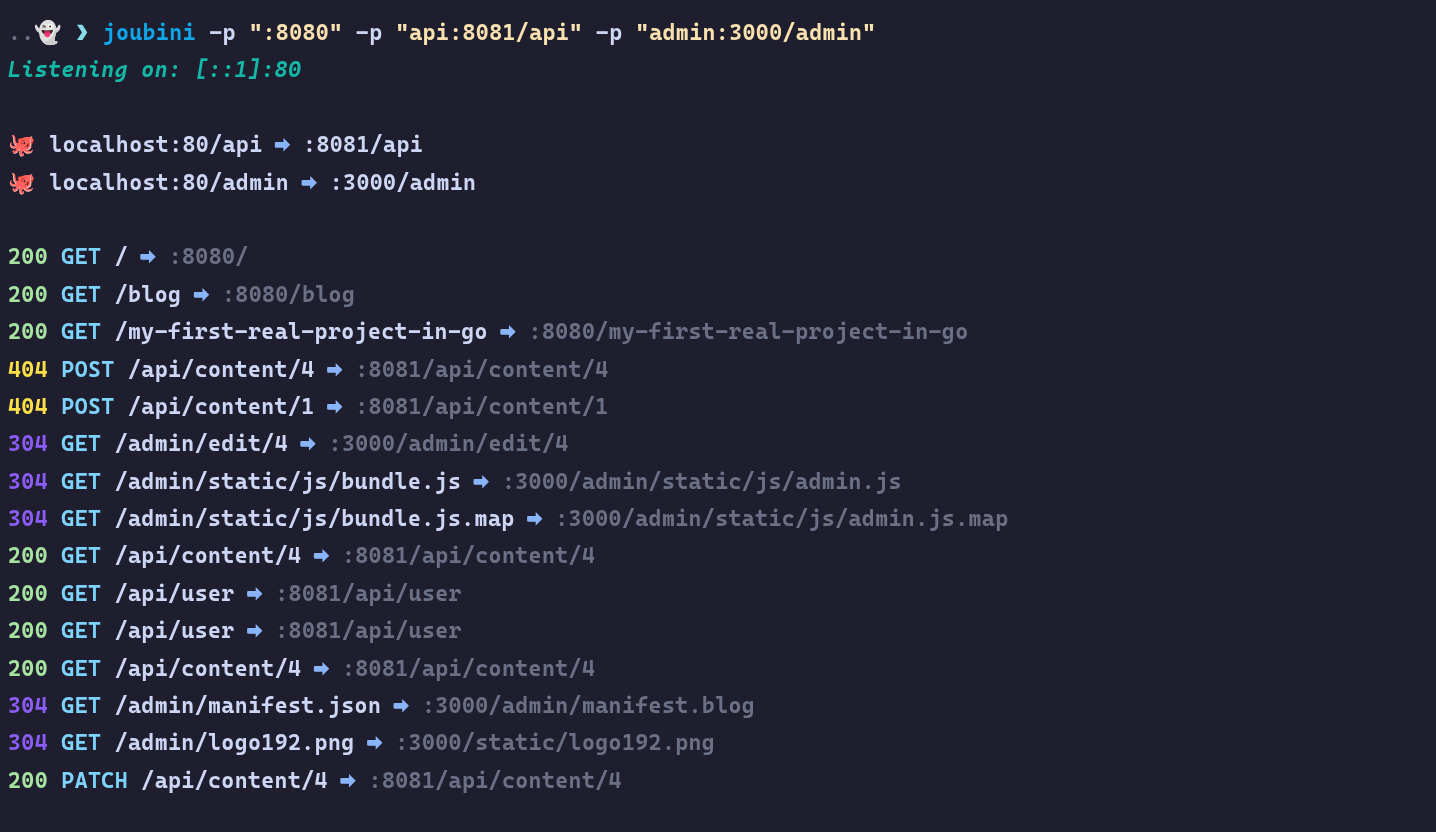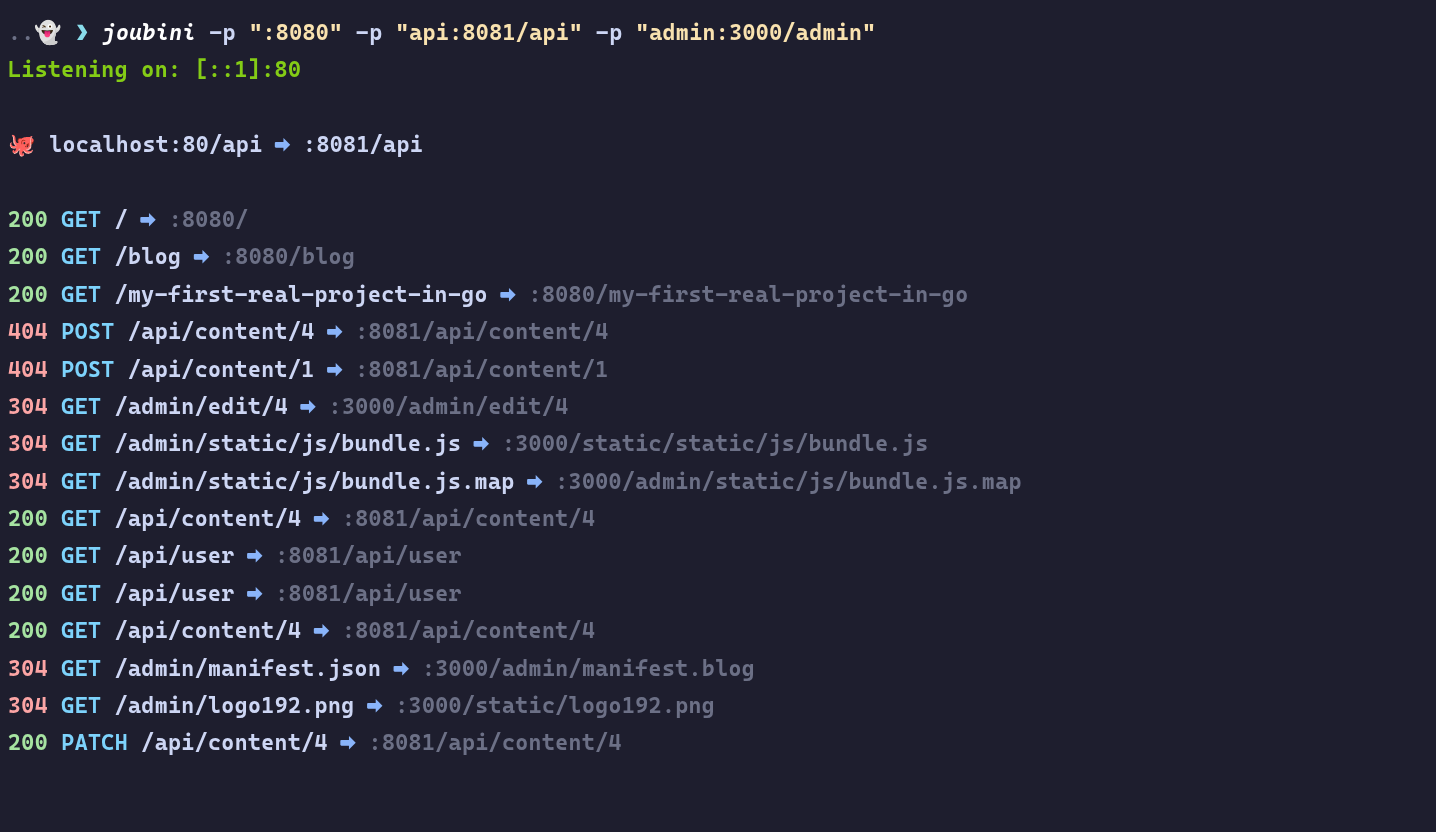--- a/index.html
+++ b/index.html
@@ -18,52 +18,53 @@
       letter-spacing: 0.02em;
       width: 1436px;
       height: 832px;
       overflow: hidden;
     }
     .line {
       white-space: pre;
     }
     .prompt-prefix { color: #6c7086; }
     .prompt-symbol { color: #89dceb; }
-    .cmd-name { color: #ffffff; font-style: italic; }
+    .cmd-name { color: #0ea5e9; }
     .cmd-text { color: #cdd6f4; }
     .cmd-string { color: #f9e2af; }
-    .listening { color: #84cc16; }
+    .listening { color: #14b8a6; font-style: italic; }
     .octopus { color: #cba6f7; }
     .route-text { color: #cdd6f4; }
     .arrow { color: #89b4fa; }
     .status-200 { color: #a6e3a1; }
-    .status-404 { color: #fca5a5; }
-    .status-304 { color: #fca5a5; }
+    .status-404 { color: #fde047; }
+    .status-304 { color: #8b5cf6; }
     .method { color: #7dd3fc; }
     .path { color: #cdd6f4; }
     .target { color: #6c7086; }
     .blank-line { height: 1.7em; }
   </style>
 </head>
 <body>
 
 <div id="terminal">
     <div class="line"><span class="prompt-prefix">..</span><span class="prompt-prefix">👻</span> <span class="prompt-symbol">❯</span> <span class="cmd-name">joubini</span><span class="cmd-text"> -p </span><span class="cmd-string">":8080"</span><span class="cmd-text"> -p </span><span class="cmd-string">"api:8081/api"</span><span class="cmd-text"> -p </span><span class="cmd-string">"admin:3000/admin"</span></div>
     <div class="line listening">Listening on: [::1]:80</div>
     <div class="blank-line"></div>
     <div class="line"><span class="octopus">🐙</span><span class="route-text"> localhost:80/api </span><span class="arrow">➡</span><span class="route-text"> :8081/api</span></div>
+    <div class="line"><span class="octopus">🐙</span><span class="route-text"> localhost:80/admin </span><span class="arrow">➡</span><span class="route-text"> :3000/admin</span></div>
     <div class="blank-line"></div>
     <div class="line"><span class="status-200">200</span><span class="method"> GET</span><span class="path"> / </span><span class="arrow">➡</span><span class="target"> :8080/</span></div>
     <div class="line"><span class="status-200">200</span><span class="method"> GET</span><span class="path"> /blog </span><span class="arrow">➡</span><span class="target"> :8080/blog</span></div>
     <div class="line"><span class="status-200">200</span><span class="method"> GET</span><span class="path"> /my-first-real-project-in-go </span><span class="arrow">➡</span><span class="target"> :8080/my-first-real-project-in-go</span></div>
     <div class="line"><span class="status-404">404</span><span class="method"> POST</span><span class="path"> /api/content/4 </span><span class="arrow">➡</span><span class="target"> :8081/api/content/4</span></div>
     <div class="line"><span class="status-404">404</span><span class="method"> POST</span><span class="path"> /api/content/1 </span><span class="arrow">➡</span><span class="target"> :8081/api/content/1</span></div>
     <div class="line"><span class="status-304">304</span><span class="method"> GET</span><span class="path"> /admin/edit/4 </span><span class="arrow">➡</span><span class="target"> :3000/admin/edit/4</span></div>
-    <div class="line"><span class="status-304">304</span><span class="method"> GET</span><span class="path"> /admin/static/js/bundle.js </span><span class="arrow">➡</span><span class="target"> :3000/static/static/js/bundle.js</span></div>
-    <div class="line"><span class="status-304">304</span><span class="method"> GET</span><span class="path"> /admin/static/js/bundle.js.map </span><span class="arrow">➡</span><span class="target"> :3000/admin/static/js/bundle.js.map</span></div>
+    <div class="line"><span class="status-304">304</span><span class="method"> GET</span><span class="path"> /admin/static/js/bundle.js </span><span class="arrow">➡</span><span class="target"> :3000/admin/static/js/admin.js</span></div>
+    <div class="line"><span class="status-304">304</span><span class="method"> GET</span><span class="path"> /admin/static/js/bundle.js.map </span><span class="arrow">➡</span><span class="target"> :3000/admin/static/js/admin.js.map</span></div>
     <div class="line"><span class="status-200">200</span><span class="method"> GET</span><span class="path"> /api/content/4 </span><span class="arrow">➡</span><span class="target"> :8081/api/content/4</span></div>
     <div class="line"><span class="status-200">200</span><span class="method"> GET</span><span class="path"> /api/user </span><span class="arrow">➡</span><span class="target"> :8081/api/user</span></div>
     <div class="line"><span class="status-200">200</span><span class="method"> GET</span><span class="path"> /api/user </span><span class="arrow">➡</span><span class="target"> :8081/api/user</span></div>
     <div class="line"><span class="status-200">200</span><span class="method"> GET</span><span class="path"> /api/content/4 </span><span class="arrow">➡</span><span class="target"> :8081/api/content/4</span></div>
     <div class="line"><span class="status-304">304</span><span class="method"> GET</span><span class="path"> /admin/manifest.json </span><span class="arrow">➡</span><span class="target"> :3000/admin/manifest.blog</span></div>
     <div class="line"><span class="status-304">304</span><span class="method"> GET</span><span class="path"> /admin/logo192.png </span><span class="arrow">➡</span><span class="target"> :3000/static/logo192.png</span></div>
     <div class="line"><span class="status-200">200</span><span class="method"> PATCH</span><span class="path"> /api/content/4 </span><span class="arrow">➡</span><span class="target"> :8081/api/content/4</span></div>
   </div>
 
 </body></html>

